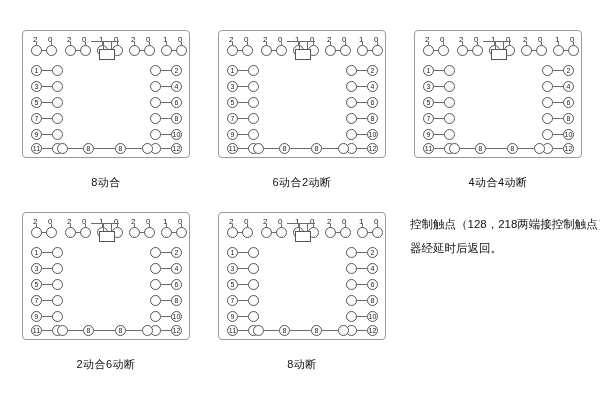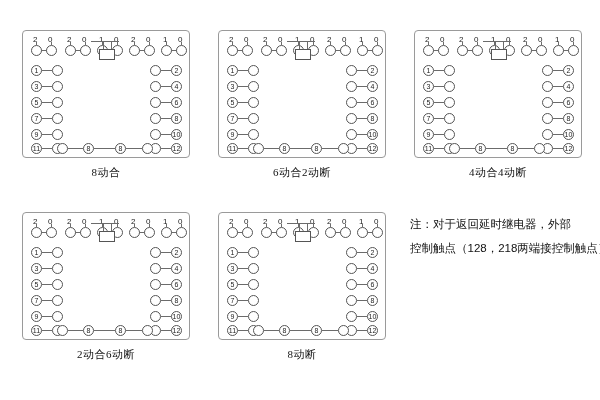--- a/index.html
+++ b/index.html
@@ -21,25 +21,24 @@
 
   .panel{
     position:relative;
     width:168px;height:128px;
     border:1px solid #9a9a9a;
     border-radius:4px;
     background:#fff;
     box-sizing:border-box;
   }
   .caption{
-    margin-top:7px;
+    margin-top:17px;
     font-size:11px;
     letter-spacing:.5px;
     color:#111;
-    font-family:Liberation Serif, serif;
   }
 
   
   .t{
     position:absolute;
     width:11px;height:11px;
     border:1px solid #555;
     border-radius:50%;
     background:#fff;
     box-sizing:border-box;
@@ -520,17 +519,17 @@
           <div class="ln lnh" style="left: 71px; top: 117px; width: 21px;"></div>
           <div class="ln lnh" style="left: 103px; top: 117px; width: 16px;"></div>
           <div class="t" style="left: 34px; top: 112px;"></div>
           <div class="t" style="left: 119px; top: 112px;"></div>
         </div>
       <div class="caption">8动断</div>
     </div>
   </div>
 
   <div class="note">
-    <div>注：对于返回延时继电器，外部</div>
     <div>控制触点（128，218两端接控制触点）</div>
+    <div>器经延时后返回。</div>
   </div>
 
 </div>
 
 </body></html>

